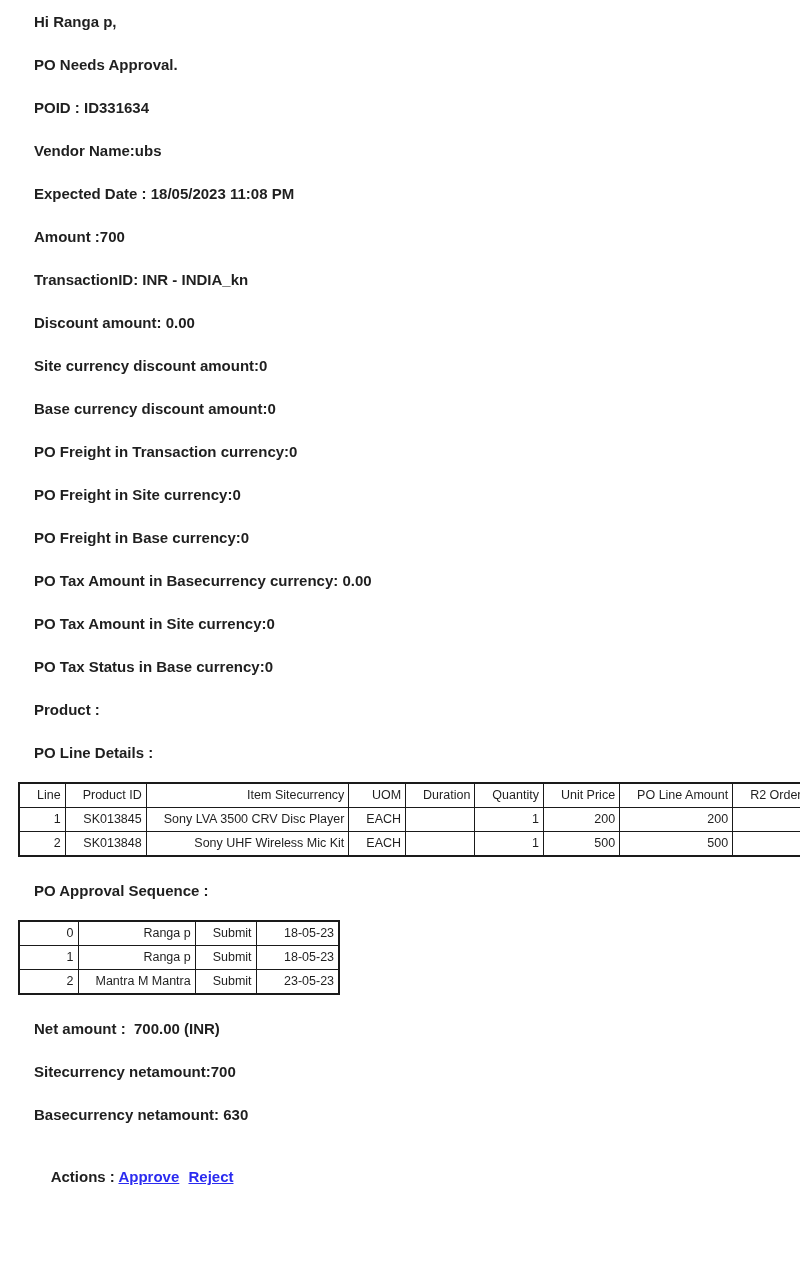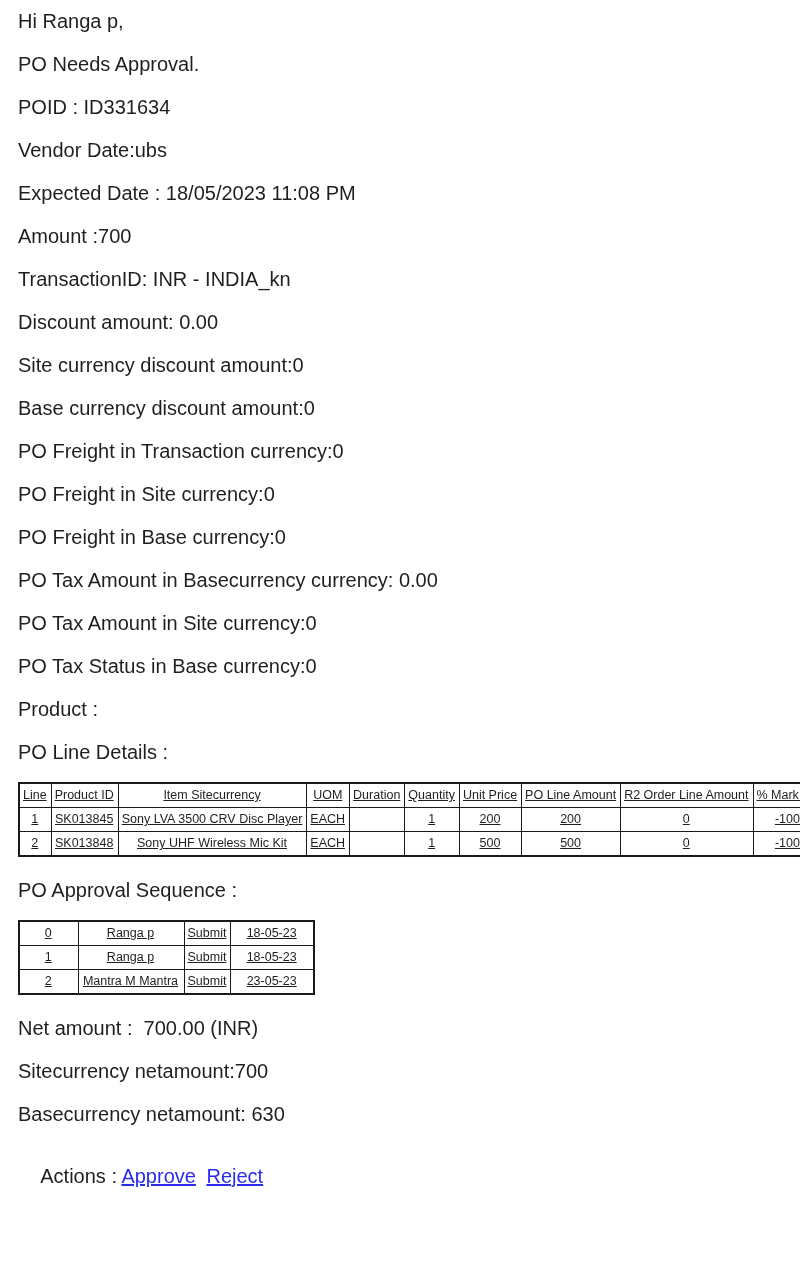--- a/index.html
+++ b/index.html
@@ -9,69 +9,69 @@
   }
   body {
     width: 800px;
     font-family: "Liberation Sans", "DejaVu Sans", sans-serif;
     color: #1f1f1f;
   }
   .email-body {
     padding: 12px 18px 20px 18px;
   }
   p.line {
-    margin: 0 0 24px 0;
-    font-size: 20px;
+    margin: 0 0 24px 16px;
+    font-size: 15px;
     line-height: 19px;
     white-space: pre-wrap;
     color: #1f1f1f;
+    font-weight: bold;
   }
   p.section-heading {
     margin-bottom: 20px;
   }
   table.grid {
     border-collapse: collapse;
     table-layout: fixed;
     border: 2px solid #1a1a1a;
     margin: 0 0 24px 0;
   }
   table.grid td, table.grid th {
     border: 1px solid #1a1a1a;
     font-size: 12.5px;
     line-height: 15px;
     font-weight: normal;
-    text-align: center;
-    padding: 3px 4px 3px 3px;
+    text-align: right;
+    padding: 3px 4px 3px 17px;
     height: 17px;
     vertical-align: middle;
     overflow: hidden;
     white-space: nowrap;
     color: #1f1f1f;
-    text-decoration: underline;
   }
   .approval-table {
     margin-bottom: 27px;
   }
   .actions-line a {
     color: #2b2bf0;
     text-decoration: underline;
   }
   .actions-line a + a {
     margin-left: 5px;
   }
 </style>
 </head>
 <body>
 
 <div class="email-body">
 
   <p class="line">Hi Ranga p,</p>
   <p class="line">PO Needs Approval.</p>
   <p class="line">POID : ID331634</p>
-  <p class="line">Vendor Date:ubs</p>
+  <p class="line">Vendor Name:ubs</p>
   <p class="line">Expected Date : 18/05/2023 11:08 PM</p>
   <p class="line">Amount :700</p>
   <p class="line">TransactionID: INR - INDIA_kn</p>
   <p class="line">Discount amount: 0.00</p>
   <p class="line">Site currency discount amount:0</p>
   <p class="line">Base currency discount amount:0</p>
   <p class="line">PO Freight in Transaction currency:0</p>
   <p class="line">PO Freight in Site currency:0</p>
   <p class="line">PO Freight in Base currency:0</p>
   <p class="line">PO Tax Amount in Basecurrency currency: 0.00</p>

